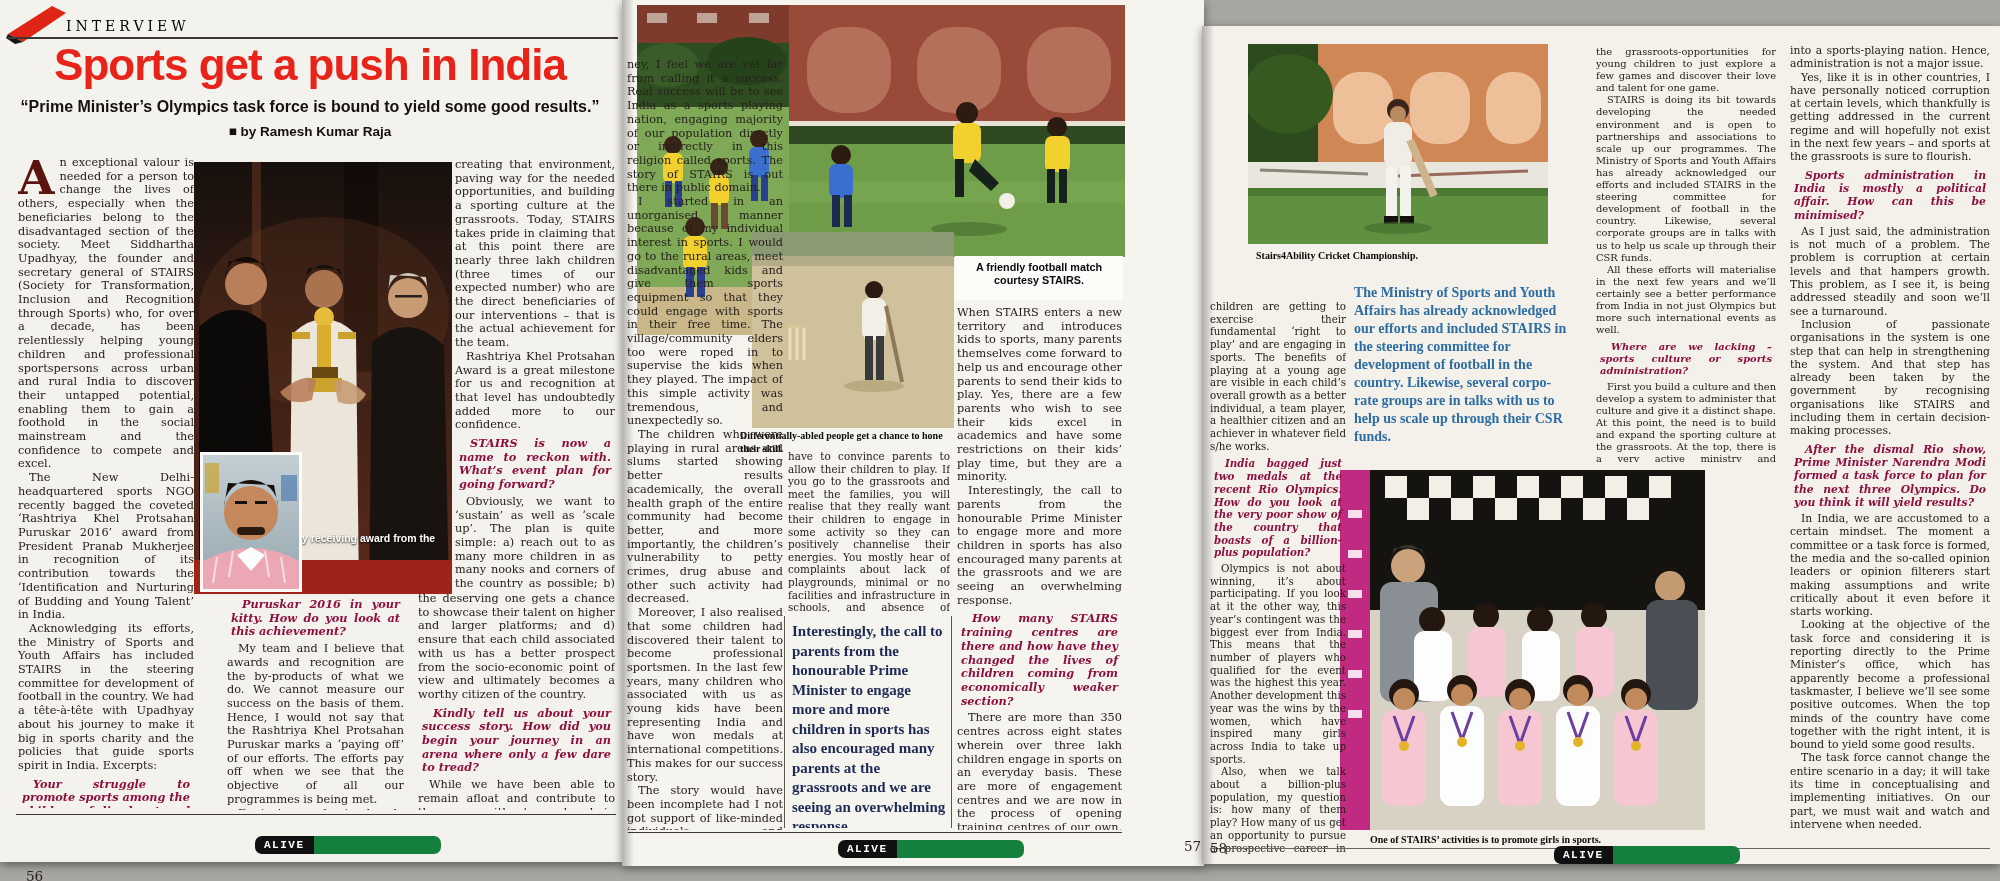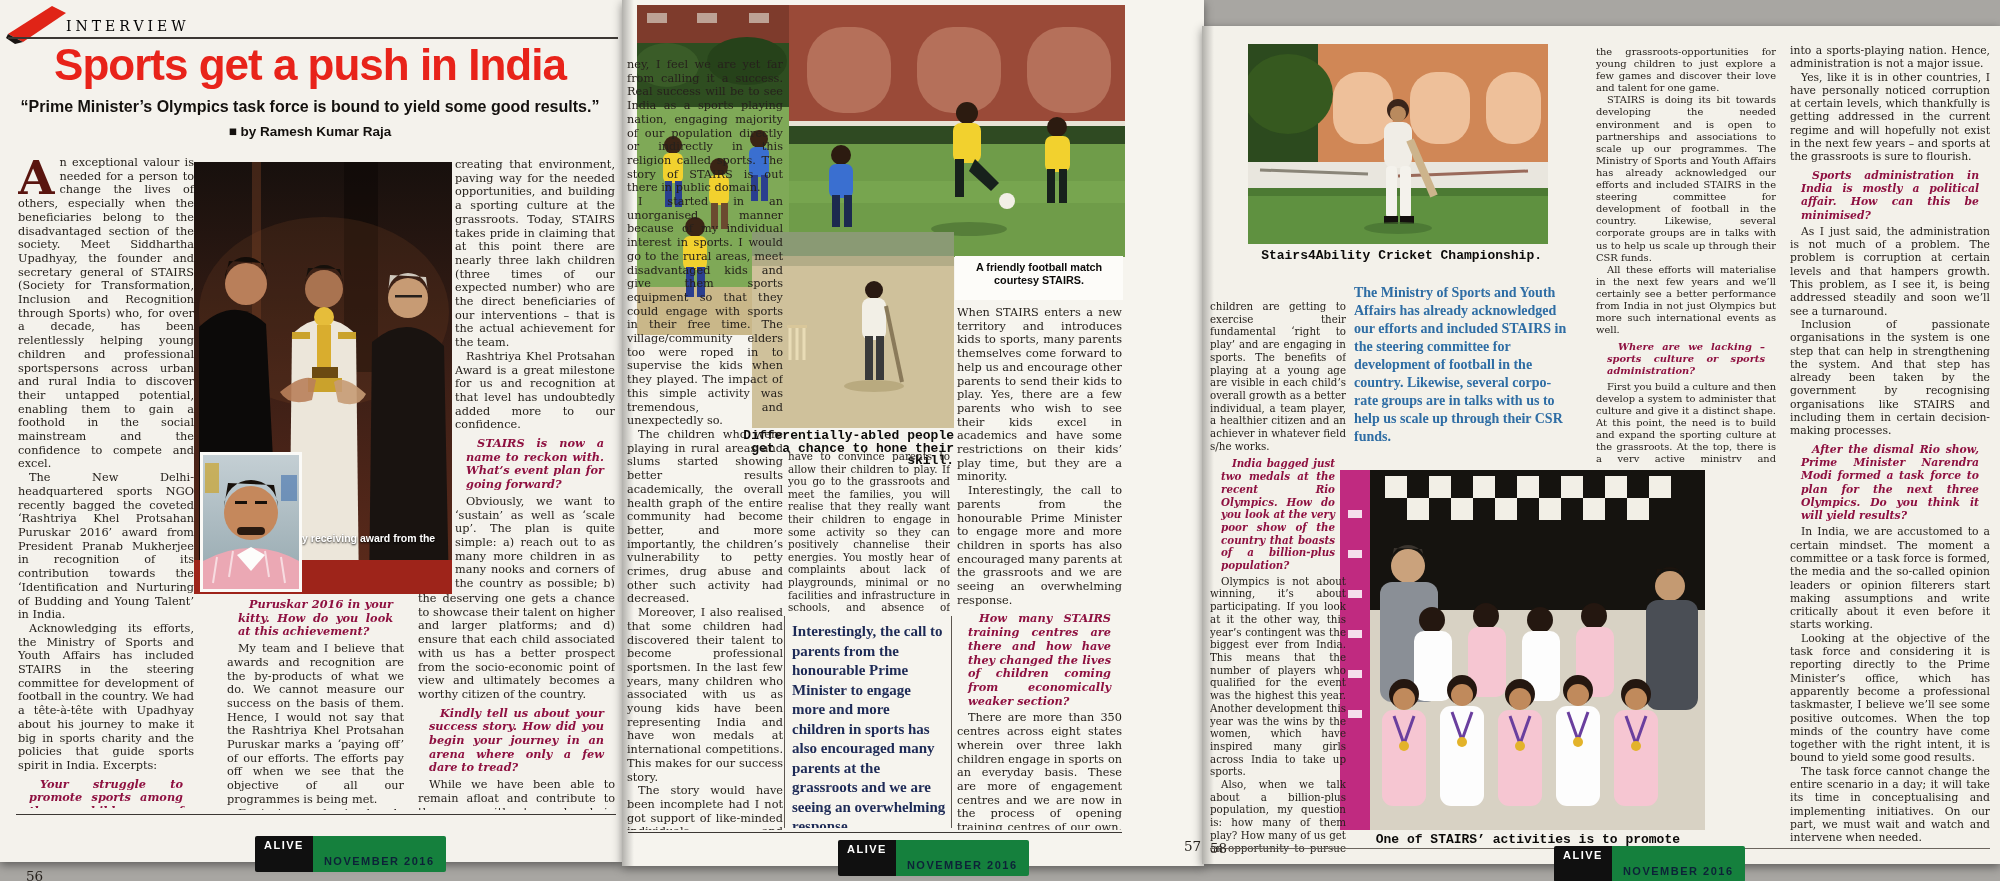--- a/index.html
+++ b/index.html
@@ -9,51 +9,51 @@
   #pageL{left:0;top:0;width:622px;height:862px;background:#f4f2ec}
   #pageC{left:622px;top:0;width:582px;height:866px;background:#f6f4ee}
   #pageR{left:1202px;top:26px;width:798px;height:838px;background:#f3f1ea}
   .seam{position:absolute;width:12px;background:linear-gradient(90deg,rgba(0,0,0,.28),rgba(0,0,0,0))}
   .abs{position:absolute}
   
   .col{position:absolute;text-align:justify;overflow:hidden;
        font-size:11.3px;line-height:13.7px;color:#26211c}
   .col p{margin:0;text-indent:11px}
   .col p.nf{text-indent:0}
-  .col p.q{color:#8e1040;font-weight:bold;font-style:italic;margin:5px 11px 3px;text-indent:11px}
+  .col p.q{color:#8e1040;font-weight:bold;font-style:italic;margin:5px 4px 3px;text-indent:11px}
   .rp{font-size:10.3px;line-height:12.7px}
   .dropcap{float:left;font-weight:bold;font-size:47px;line-height:38px;color:#5a150f;
            margin:3px 5px 0 0;font-family:"DejaVu Serif",serif}
   
   .kicker{font-weight:normal;font-size:14px;letter-spacing:4px;color:#000000}
   .headline{font-family:"Liberation Sans",sans-serif;font-weight:bold;font-size:44px;
             letter-spacing:-1px;color:#e8231a;text-align:center;white-space:nowrap}
   .subtitle{font-family:"Liberation Sans",sans-serif;font-weight:bold;font-size:16px;
             color:#14110e;text-align:center}
   .byline{font-family:"Liberation Sans",sans-serif;font-weight:bold;font-size:13.5px;
           color:#14110e;text-align:center}
   .rule{position:absolute;background:#3b3733}
   
-  .cap{position:absolute;font-family:Liberation Mono, monospace;font-weight:bold;
-       font-size:13px;line-height:12.5px;color:#0b0a09;text-align:right}
+  .cap{position:absolute;font-family:Liberation Serif, serif;font-weight:bold;
+       font-size:10px;line-height:12.5px;color:#0b0a09;text-align:left}
   .capw{position:absolute;font-family:"Liberation Sans",sans-serif;font-weight:bold;
         font-size:10.5px;line-height:13px;color:#fff;text-align:left;
         text-shadow:0 1px 2px rgba(0,0,0,.9)}
   .capbox{position:absolute;background:#fdfcf9;font-family:"Liberation Sans",sans-serif;
           font-weight:bold;font-size:10.8px;line-height:13px;text-align:center;
           color:#0b0a09;padding:5px 6px;box-sizing:border-box}
   
   .pq{position:absolute;font-family:Liberation Serif, serif;font-weight:bold;
       text-align:left;overflow:hidden}
   #pqCenter{font-size:15px;line-height:19.5px;color:#1d2a56}
   #pqRight{font-size:14px;line-height:18px;color:#2e6da4}
   
   .pagenum{position:absolute;font-size:13.5px;color:#26211c}
-  .badge{position:absolute;height:36px;border-radius:2px;overflow:hidden;display:flex;
-         font-family:Liberation Sans, sans-serif;font-weight:bold;font-size:11px;
+  .badge{position:absolute;height:18px;border-radius:7px;overflow:hidden;display:flex;
+         font-family:Liberation Mono, monospace;font-weight:bold;font-size:11px;
          line-height:18px;letter-spacing:1.5px}
   .badge .b1{background:#101010;color:#fff;padding:0 9px}
   .badge .b2{background:#15803d;color:#0d2238;padding:16px 11px}
   .photo{position:absolute;overflow:hidden}
   .photo svg{display:block;width:100%;height:100%}
   .vr{position:absolute;width:1px;background:#5c564f}
 </style>
 </head>
 <body>
 

